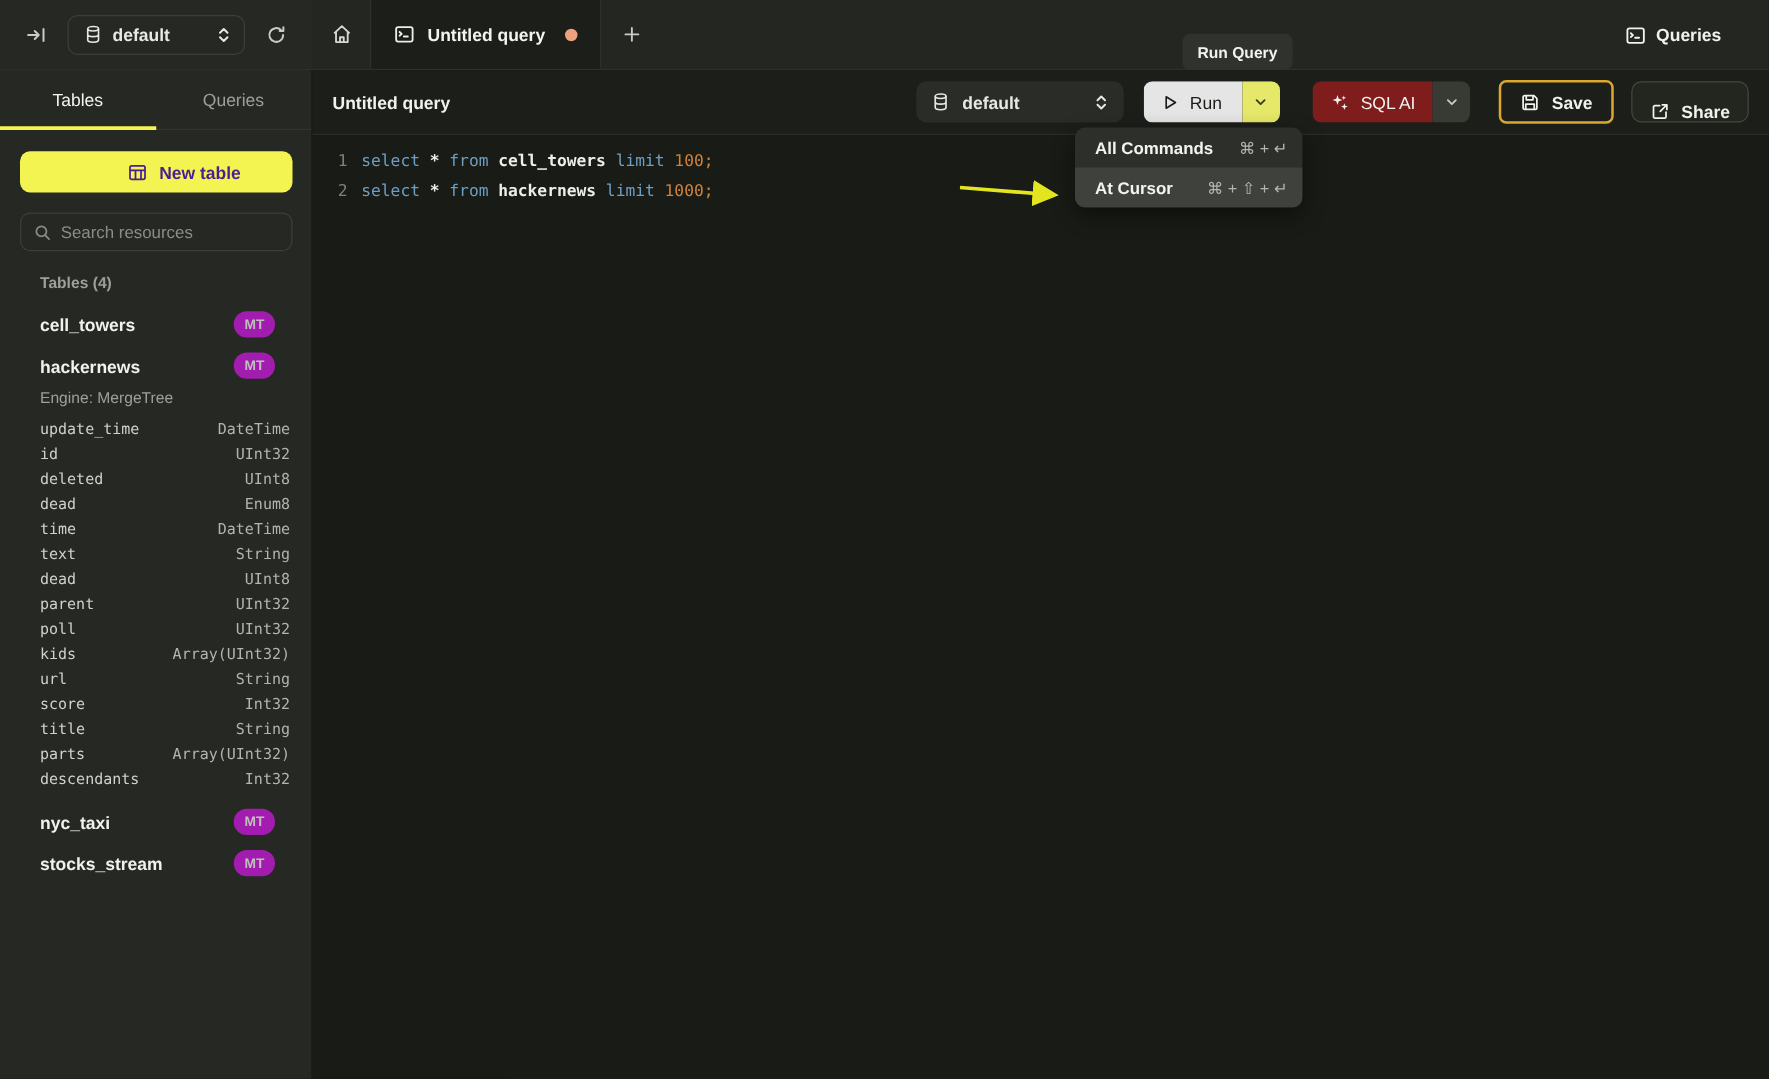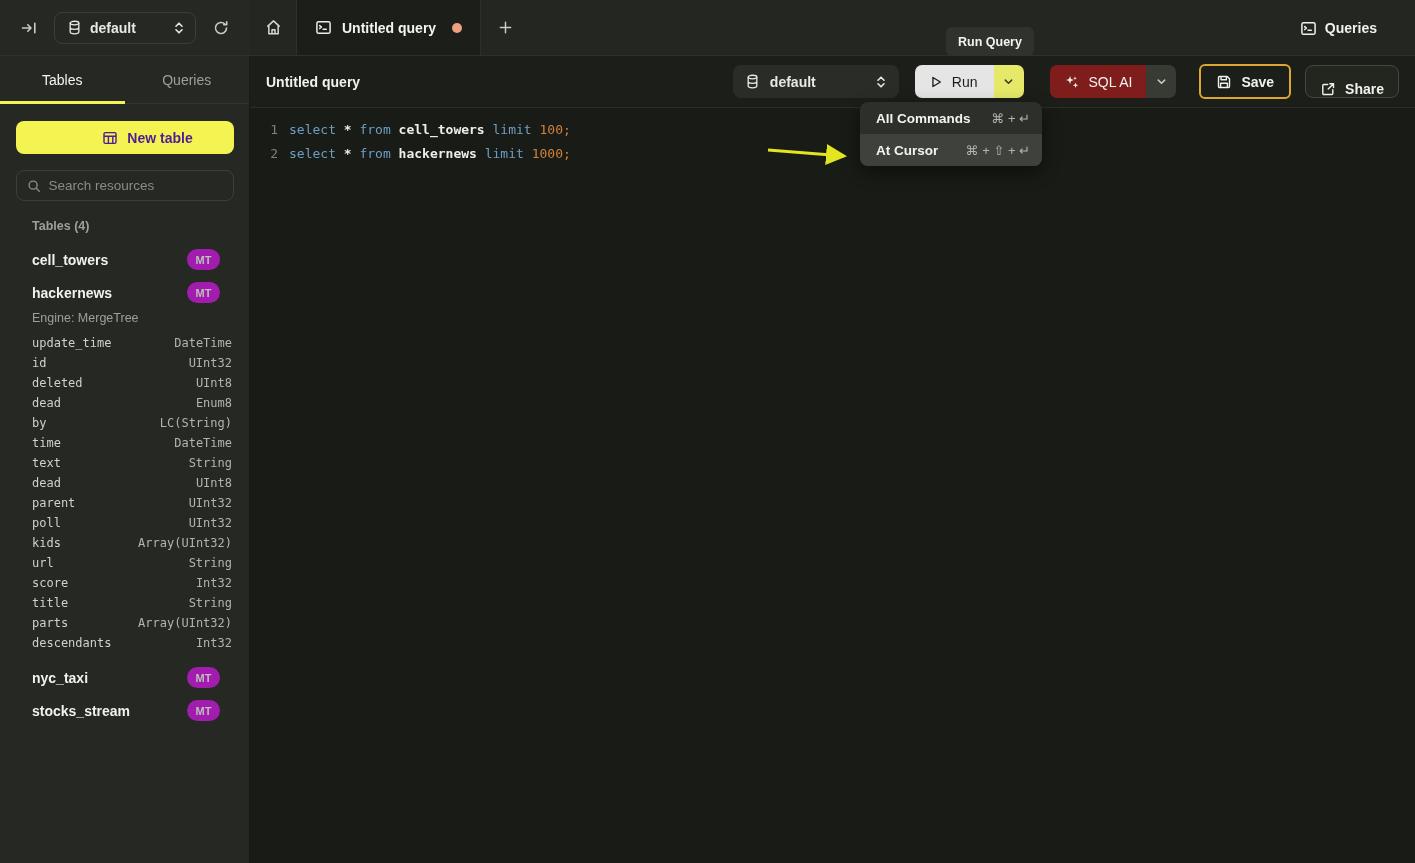--- a/index.html
+++ b/index.html
@@ -227,24 +227,20 @@
         </div>
         <div class="col-row">
           <span class="col-name">deleted</span>
           <span class="col-type">UInt8</span>
         </div>
         <div class="col-row">
           <span class="col-name">dead</span>
           <span class="col-type">Enum8</span>
         </div>
         <div class="col-row">
-          <span class="col-name">by</span>
-          <span class="col-type">LC(String)</span>
-        </div>
-        <div class="col-row">
           <span class="col-name">time</span>
           <span class="col-type">DateTime</span>
         </div>
         <div class="col-row">
           <span class="col-name">text</span>
           <span class="col-type">String</span>
         </div>
         <div class="col-row">
           <span class="col-name">dead</span>
           <span class="col-type">UInt8</span>

